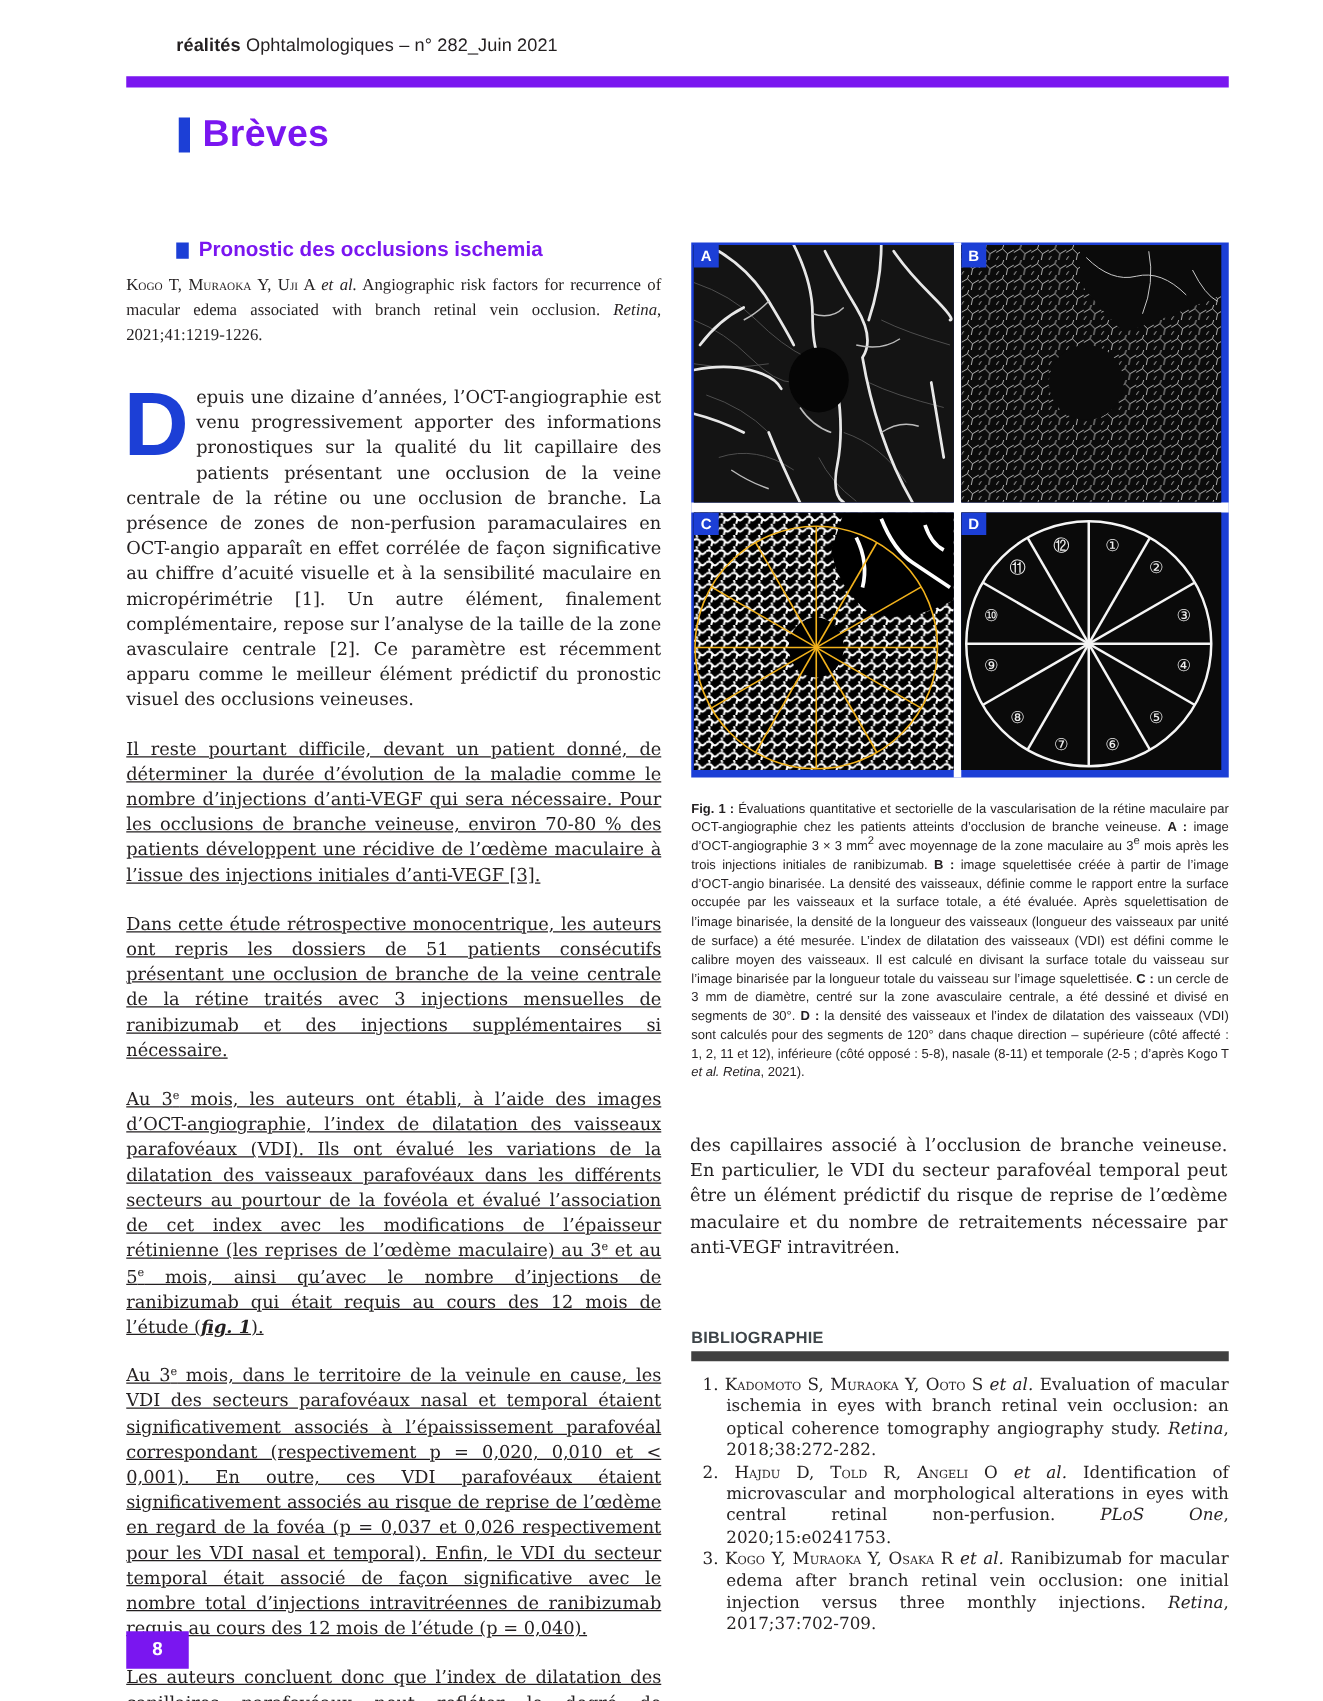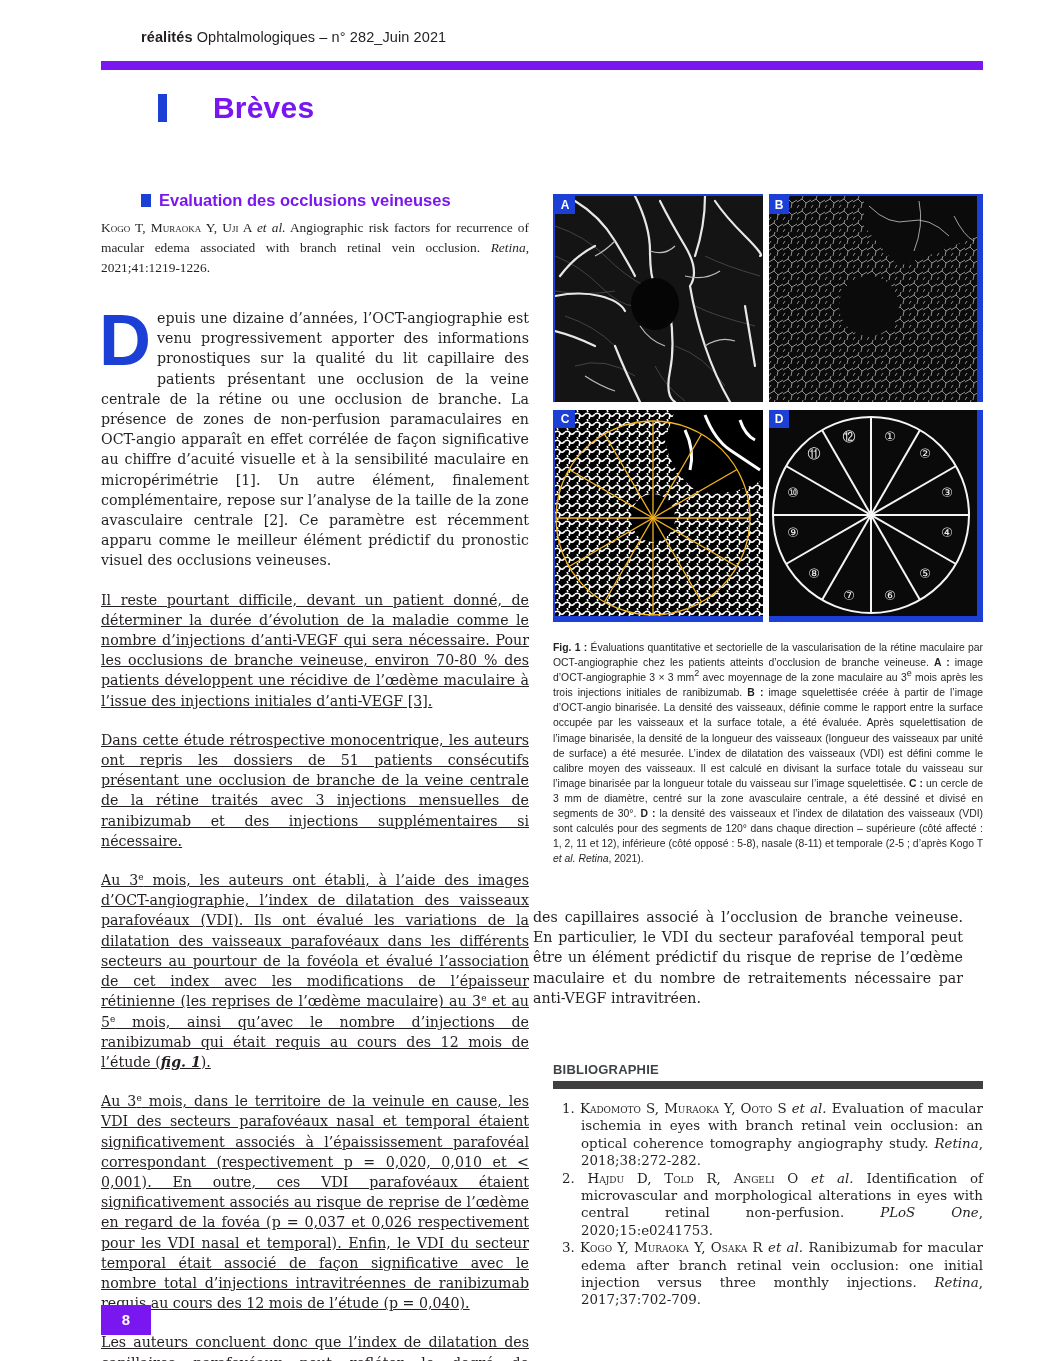--- a/index.html
+++ b/index.html
@@ -4,21 +4,21 @@
 <style>
   html, body { margin:0; padding:0; background:#ffffff; }
   body { width:1058px; height:1361px; position:relative; overflow:hidden; color:#231f20; }
   .sans { font-family:"Liberation Sans", "DejaVu Sans", sans-serif;margin-left:40px; }
   .serif { font-family:"DejaVu Serif", "Liberation Serif", serif; }
 
   #running-head { position:absolute; left:101px; top:29px; font-size:14.5px; color:#231f20; letter-spacing:0.1px; }
   #running-head b { font-weight:bold; }
   #top-rule { position:absolute; left:101px; top:61px; width:882px; height:9px; background:#7a16f0; }
 
-  #section-title { position:absolute; left:118px; top:88px; height:40px; display:flex; align-items:center;gap:36px; }
+  #section-title { position:absolute; left:103px; top:88px; height:40px; display:flex; align-items:center; }
   #section-title .marker { width:9px; height:28px; background:#1c3fd6; margin-right:10px; }
   #section-title .txt { font-size:30px; font-weight:bold; color:#7a16f0; letter-spacing:0.2px; }
 
   .col { position:absolute; width:428px; }
   #left-col { left:101px; top:189px; }
 
   #article-heading { display:flex; align-items:center; font-size:16.5px; font-weight:bold; color:#7a16f0; height:22px; }
   #article-heading .marker { width:10px; height:13px; background:#1c3fd6; margin-right:8px; }
 
   #citation { margin-top:7px; font-size:13.4px; line-height:20px; text-align:justify;font-family:Liberation Serif, serif; }
@@ -37,21 +37,21 @@
   #panel-a { left:2px; top:2px; }
   #panel-b { left:216px; top:2px; }
   #panel-c { left:2px; top:216px; }
   #panel-d { left:216px; top:216px; }
   #fig-gap-h { position:absolute; left:0; top:208px; width:430px; height:8px; background:#fff; }
   #fig-gap-v { position:absolute; left:210px; top:0; width:6px; height:428px; background:#fff; }
 
   #fig-caption { position:absolute; left:553px; top:640px; width:430px; font-family:"Liberation Sans", sans-serif; font-size:10.4px; line-height:15.1px; text-align:justify; color:#231f20; }
   #fig-caption b { font-weight:bold; }
 
-  #right-body { position:absolute; left:533px; top:907px; width:430px; }
+  #right-body { position:absolute; left:552px; top:907px; width:430px; }
 
   #biblio-head { position:absolute; left:553px; top:1062px; width:430px; font-family:"Liberation Sans", sans-serif; font-weight:bold; font-size:13px; color:#3d4448; padding-bottom:4px; border-bottom:8px solid #404040; letter-spacing:0.2px; }
   #biblio-list { position:absolute; left:553px; top:1100px; width:430px; margin:0; padding:0; list-style:none; }
   #biblio-list li { font-size:13.4px; line-height:17.4px; text-align:justify; padding-left:28px; text-indent:-19px; margin-bottom:0px; position:relative; }
 
   #page-number { position:absolute; left:101px; top:1305px; width:50px; height:30px; background:#7a16f0; color:#fff; font-family:"Liberation Sans", sans-serif; font-weight:bold; font-size:15px; line-height:30px; text-align:center; }
 </style>
 </head>
 <body>
 
@@ -59,21 +59,21 @@
 <div id="top-rule"></div>
 
 <div id="section-title" class="sans">
   <span class="marker"></span>
   <span class="txt">Brèves</span>
 </div>
 
 <div id="left-col" class="col">
   <div id="article-heading" class="sans">
     <span class="marker"></span>
-    <span>Evaluation des occlusions veineuses</span>
+    <span>Pronostic des occlusions ischemia</span>
   </div>
 
   <div id="citation" class="serif">
     <span class="sc">Kogo</span><span> T, </span><span class="sc">Muraoka</span><span> Y, </span><span class="sc">Uji</span><span> A </span><i>et al.</i><span> Angiographic risk factors for recurrence of macular edema associated with branch retinal vein occlusion. </span><i>Retina</i><span>, 2021;41:1219-1226.</span>
   </div>
 
   <p id="p1" class="body-text serif"><span class="dropcap">D</span><span>epuis une dizaine d’années, l’OCT-angiographie est venu progressivement apporter des informations pronostiques sur la qualité du lit capillaire des patients présentant une occlusion de la veine centrale de la rétine ou une occlusion de branche. La présence de zones de non-perfusion paramaculaires en OCT-angio apparaît en effet corrélée de façon significative au chiffre d’acuité visuelle et à la sensibilité maculaire en micropérimétrie [1]. Un autre élément, finalement complémentaire, repose sur l’analyse de la taille de la zone avasculaire centrale [2]. Ce paramètre est récemment apparu comme le meilleur élément prédictif du pronostic visuel des occlusions veineuses.</span></p>
 
   <p class="body-text serif para">Il reste pourtant difficile, devant un patient donné, de déterminer la durée d’évolution de la maladie comme le nombre d’injections d’anti-VEGF qui sera nécessaire. Pour les occlusions de branche veineuse, environ 70-80 % des patients développent une récidive de l’œdème maculaire à l’issue des injections initiales d’anti-VEGF [3].</p>
 

